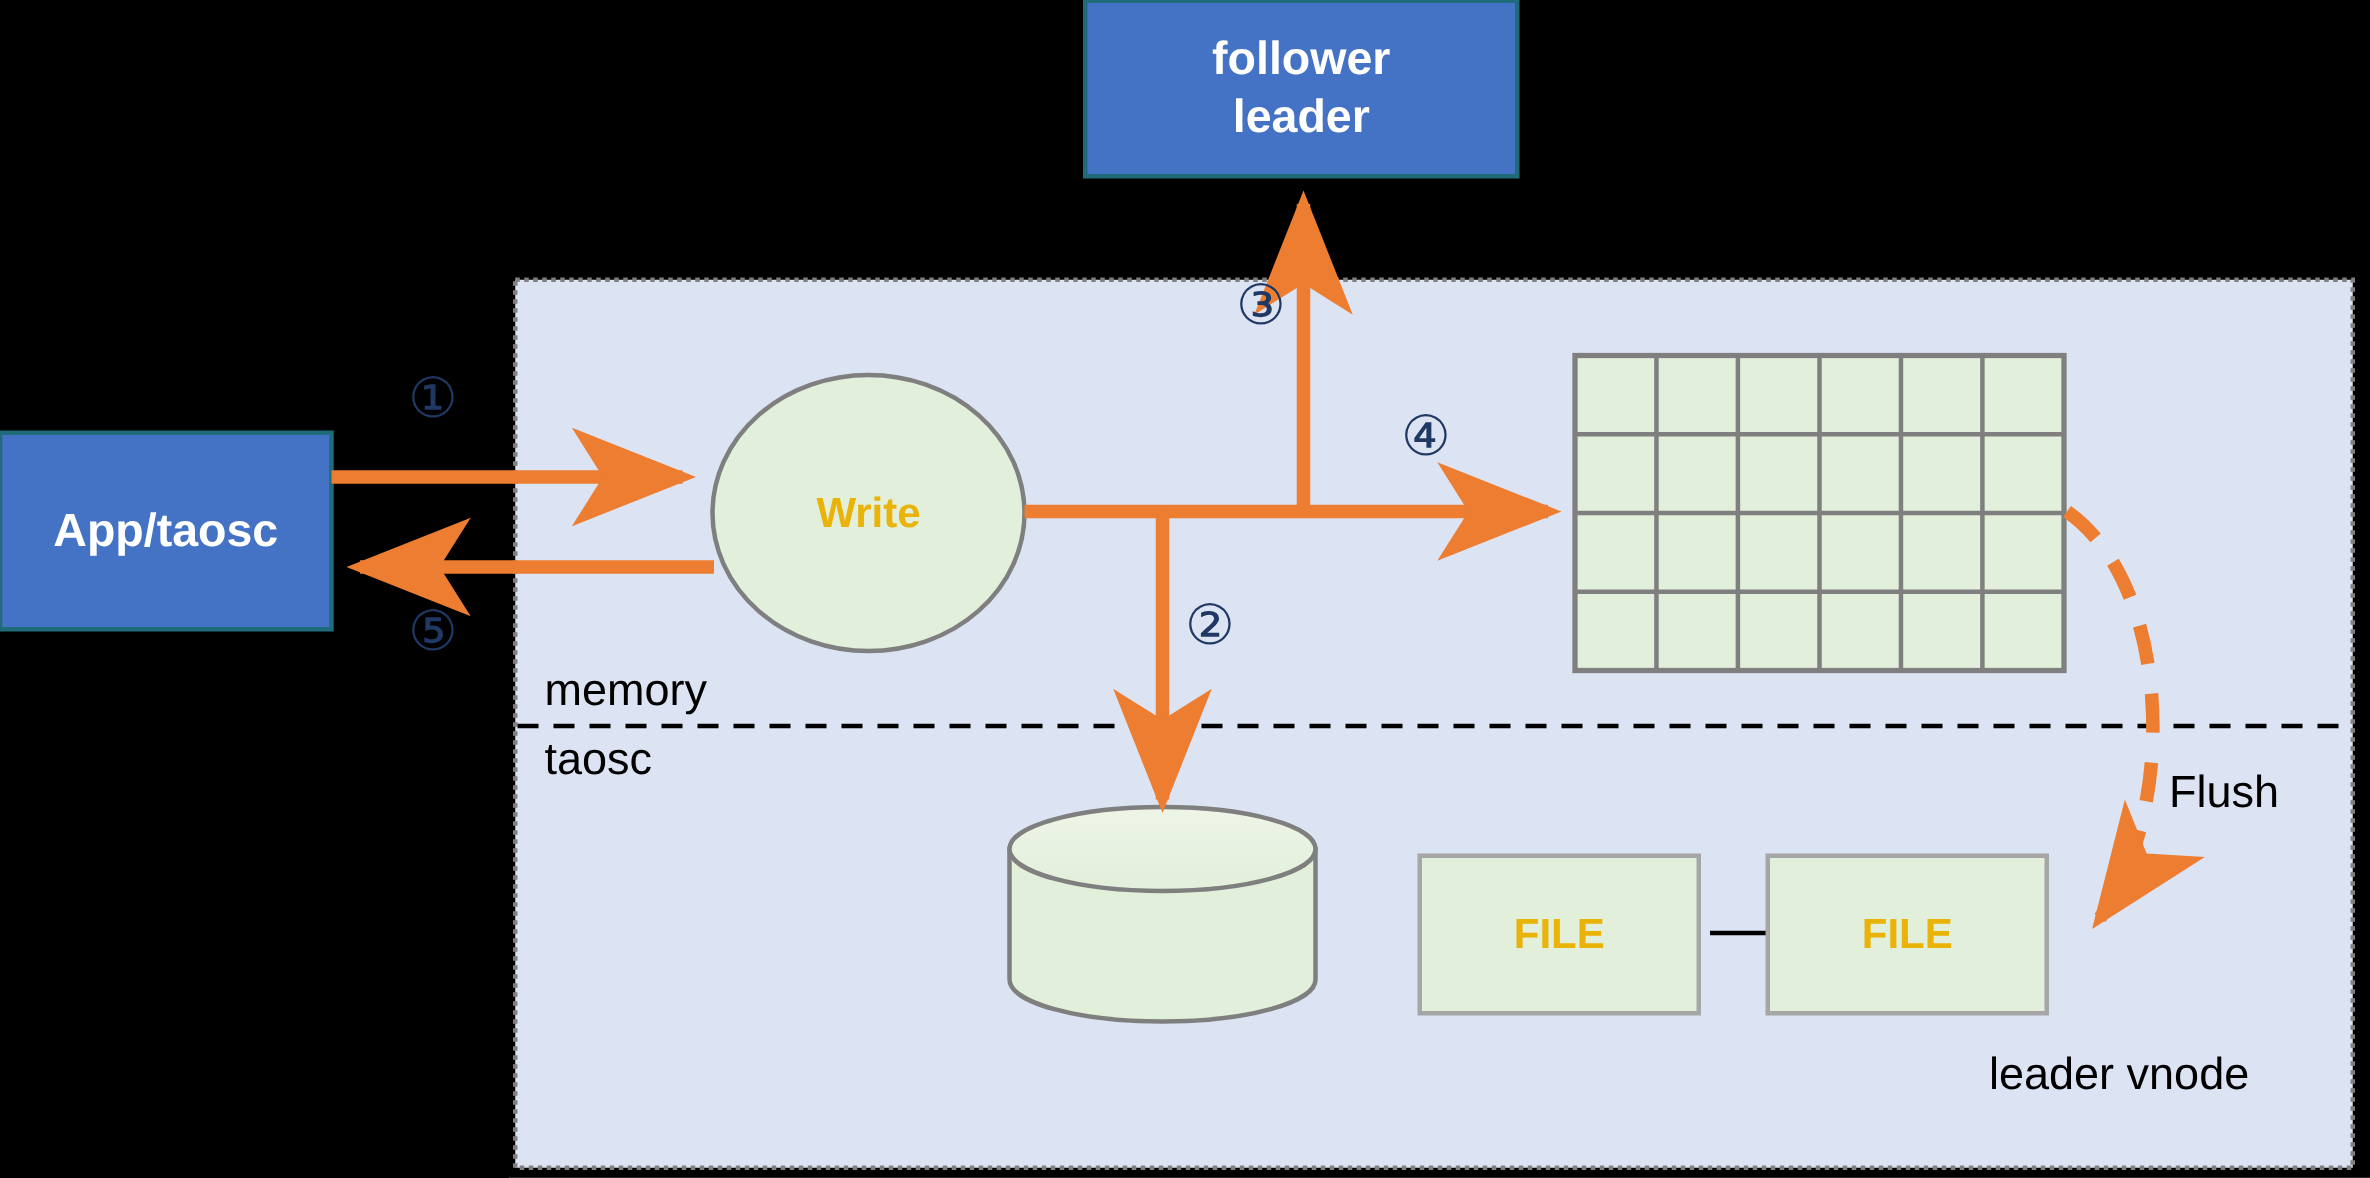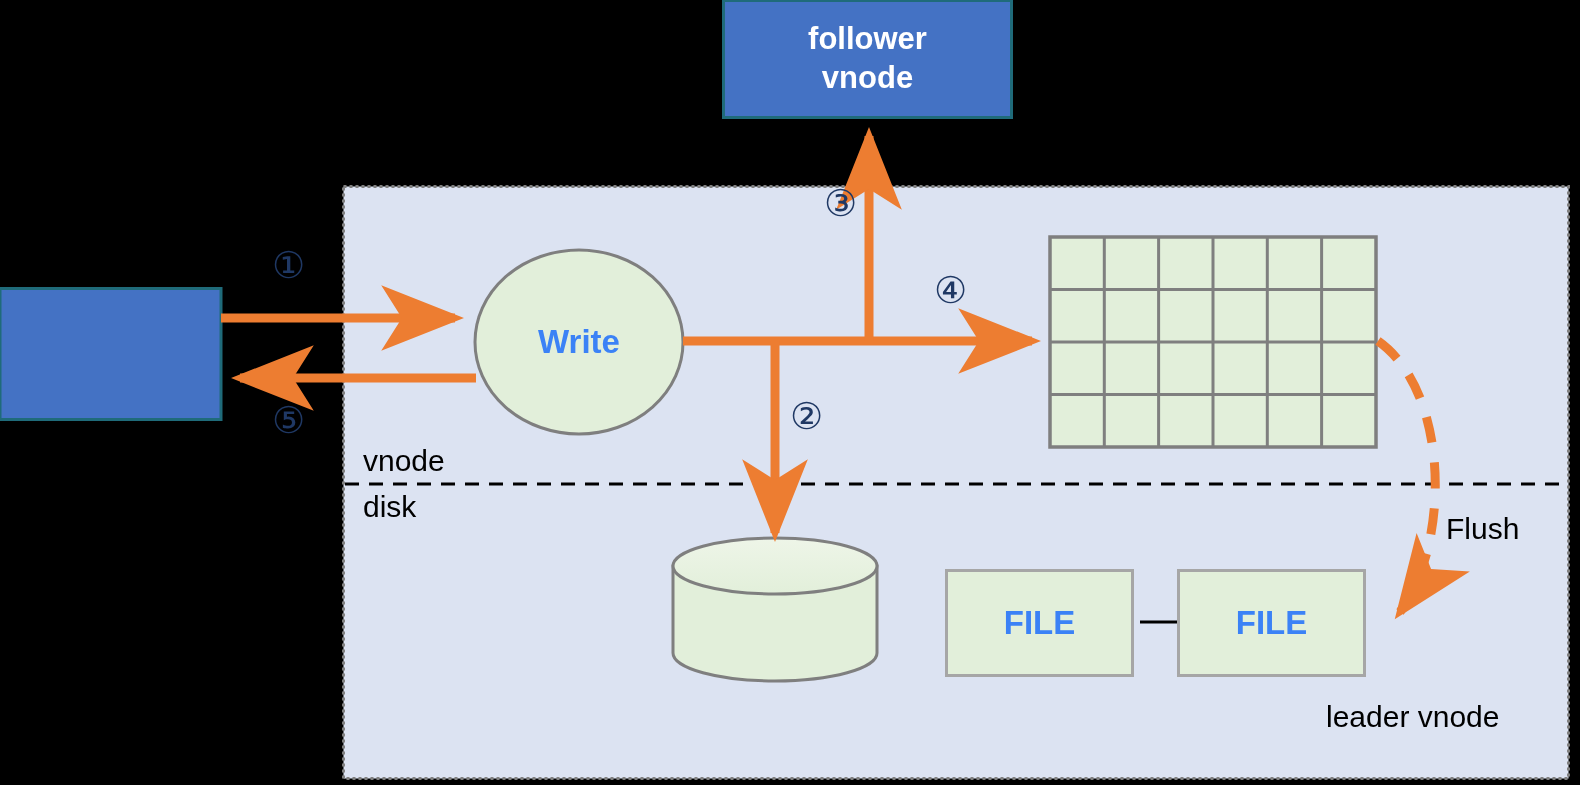--- a/index.html
+++ b/index.html
@@ -34,23 +34,23 @@
   }
   
   .blue-box-label {
     color: #FFFFFF;
     font-weight: bold;
     font-size: 31px;
     line-height: 1.25;
   }
   
   .green-label {
-    color: #3b82f6;
+    color: #eab308;
     font-weight: bold;
-    font-size: 33px;
+    font-size: 28px;
   }
   .plain-label {
     color: #000000;
     font-size: 30px;
     font-weight: normal;
   }
   .circ-num {
     position: absolute;
     color: #1F3864;
     font-size: 37px;
@@ -111,34 +111,35 @@
 
     <line x1="683" y1="341" x2="1032" y2="341" stroke="#ED7D31" stroke-width="9" marker-end="url(#arrowOrange)"></line>
 
     <line x1="775" y1="341" x2="775" y2="533" stroke="#ED7D31" stroke-width="9" marker-end="url(#arrowOrange)"></line>
 
     <line x1="869" y1="341" x2="869" y2="136" stroke="#ED7D31" stroke-width="9" marker-end="url(#arrowOrange)"></line>
 
     <path d="M1378,341 C1448,390 1452,540 1400,612" fill="none" stroke="#ED7D31" stroke-width="9" stroke-dasharray="26 20" marker-end="url(#arrowOrange)"></path>
   </svg>
 
+  <div class="node-label blue-box-label" style="left:0px; top:288px; width:221px; height:132px;">App/taosc</div>
 
   <div class="node-label blue-box-label" style="left:723px; top:0px; width:289px; height:118px;">follower
-vnode</div>
+leader</div>
 
   <div class="node-label green-label" style="left:475px; top:250px; width:208px; height:184px;">Write</div>
 
   <div class="node-label green-label" style="left:946px; top:570px; width:187px; height:106px;">FILE</div>
 
   <div class="node-label green-label" style="left:1178px; top:570px; width:187px; height:106px;">FILE</div>
 
 
-  <div class="node-label plain-label" style="left:363px; top:440px; width:200px; height:42px; justify-content:flex-start;">vnode</div>
+  <div class="node-label plain-label" style="left:363px; top:440px; width:200px; height:42px; justify-content:flex-start;">memory</div>
 
-  <div class="node-label plain-label" style="left:363px; top:486px; width:200px; height:42px; justify-content:flex-start;">disk</div>
+  <div class="node-label plain-label" style="left:363px; top:486px; width:200px; height:42px; justify-content:flex-start;">taosc</div>
 
   <div class="node-label plain-label" style="left:1446px; top:508px; width:140px; height:42px; justify-content:flex-start;">Flush</div>
 
   <div class="node-label plain-label" style="left:1326px; top:696px; width:230px; height:42px; justify-content:flex-start;">leader vnode</div>
 
   <div class="circ-num" style="left:272px; top:247px;">①</div>
   <div class="circ-num" style="left:790px; top:398px;">②</div>
   <div class="circ-num" style="left:824px; top:185px;">③</div>
   <div class="circ-num" style="left:934px; top:272px;">④</div>
   <div class="circ-num" style="left:272px; top:402px;">⑤</div>

